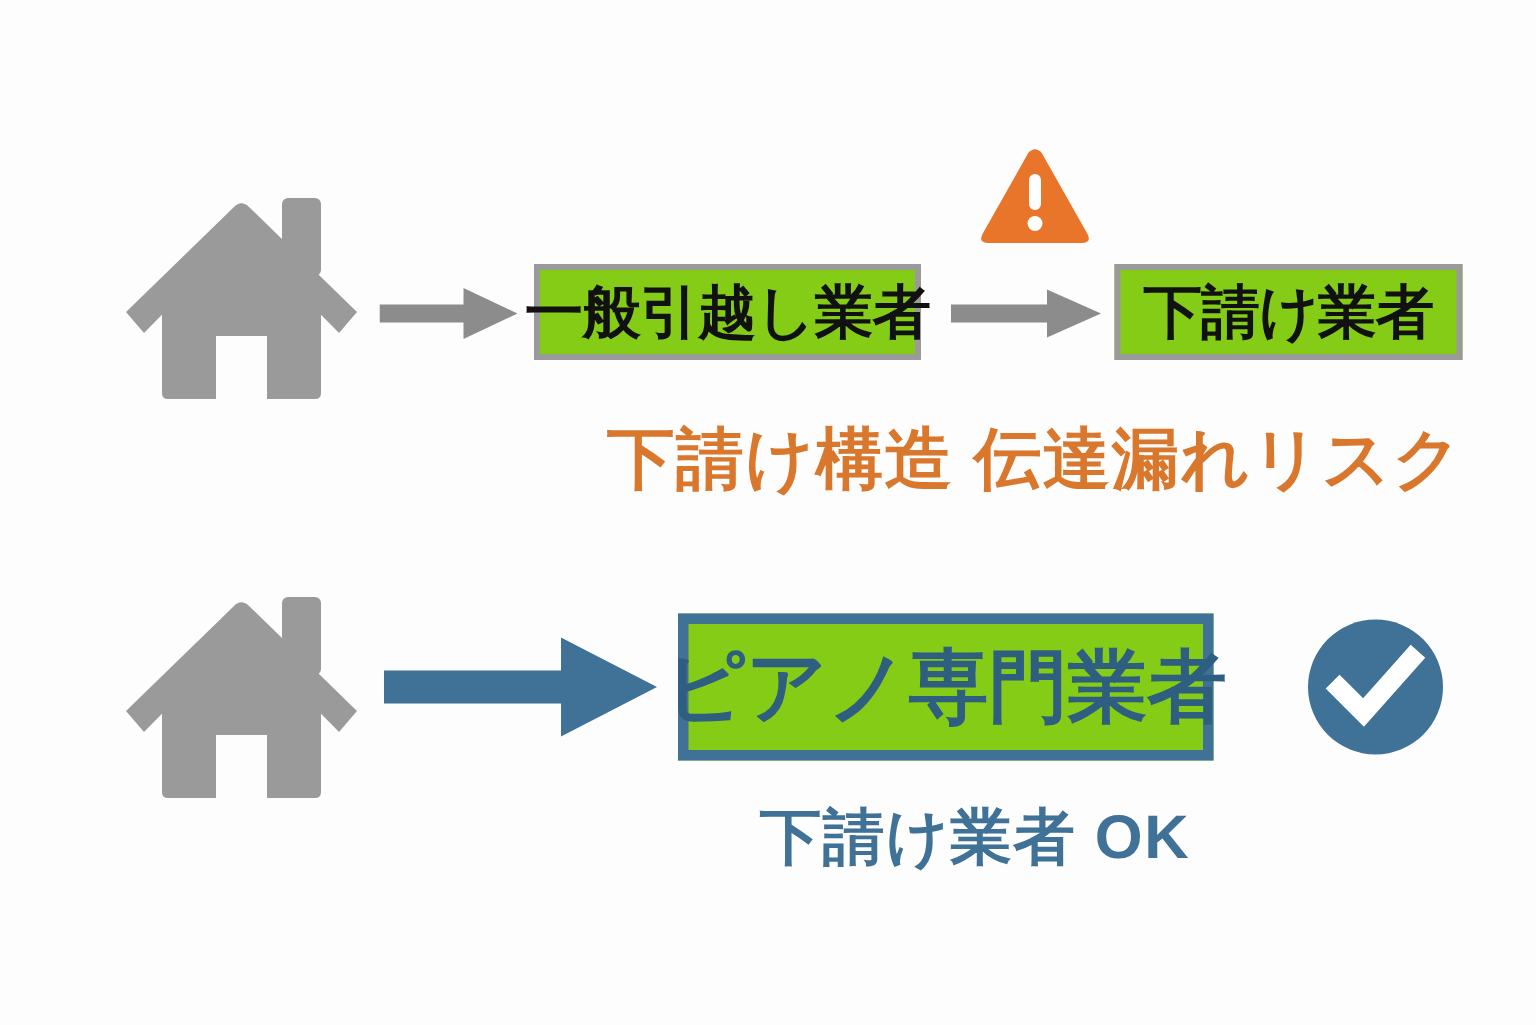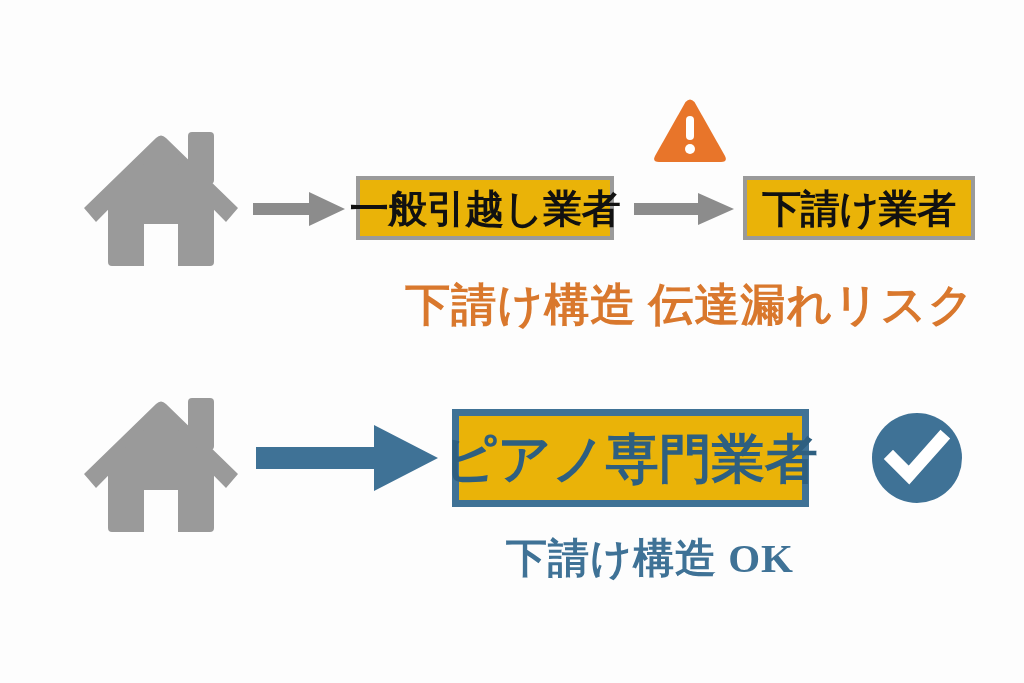--- a/index.html
+++ b/index.html
@@ -26,21 +26,21 @@
   .arrow { position: absolute; }
   .arrow svg { display: block; width: 100%; height: 100%; }
 
   
   .label-box {
     position: absolute;
     box-sizing: border-box;
     display: flex;
     align-items: center;
     justify-content: center;
-    background: #eab308;
+    background: #84cc16;
     text-align: center;
   }
   .box-gray {
     border: 4px solid #9a9a9a;
   }
   .box-gray .box-text {
     color: #111111;
     font-size: 39px;
     font-weight: 700;
     letter-spacing: -0.5px;
@@ -59,21 +59,20 @@
     line-height: 1;
   }
 
   
   .caption {
     position: absolute;
     text-align: center;
     white-space: nowrap;
     line-height: 1;
     font-weight: 700;
-    font-family: Liberation Serif, serif;
   }
   .caption-orange {
     color: #d9782d;
     font-size: 45px;
     letter-spacing: 1px;
   }
   .caption-blue {
     color: #3f7296;
     font-size: 41px;
     letter-spacing: 1px;
@@ -147,15 +146,15 @@
     <span class="box-text">ピアノ専門業者</span>
   </div>
 
   <div class="status-icon" style="left:871px; top:412px; width:92px; height:92px;">
     <svg viewBox="0 0 92 92" xmlns="http://www.w3.org/2000/svg" aria-hidden="true">
       <circle cx="46" cy="46" r="45" fill="#3f7296"></circle>
       <path d="M22 47 L38 63 L70 27" fill="none" stroke="#ffffff" stroke-width="13" stroke-linecap="square" stroke-linejoin="miter"></path>
     </svg>
   </div>
 
-  <div class="caption caption-blue" style="left:410px; top:538px; width:480px;">下請け構造 OK</div>
+  <div class="caption caption-blue" style="left:410px; top:538px; width:480px;">下請け業者 OK</div>
 
 </div>
 
 </body></html>

